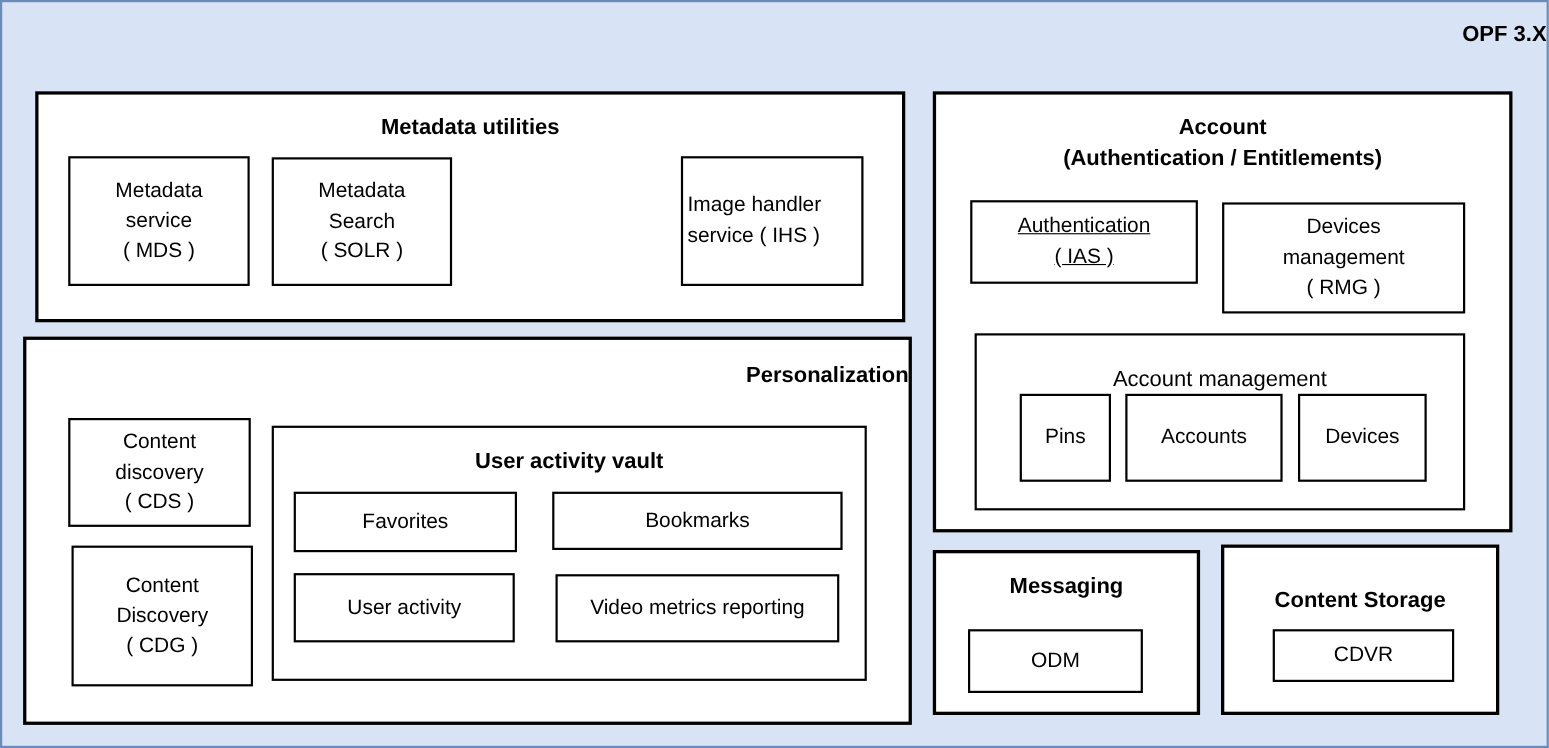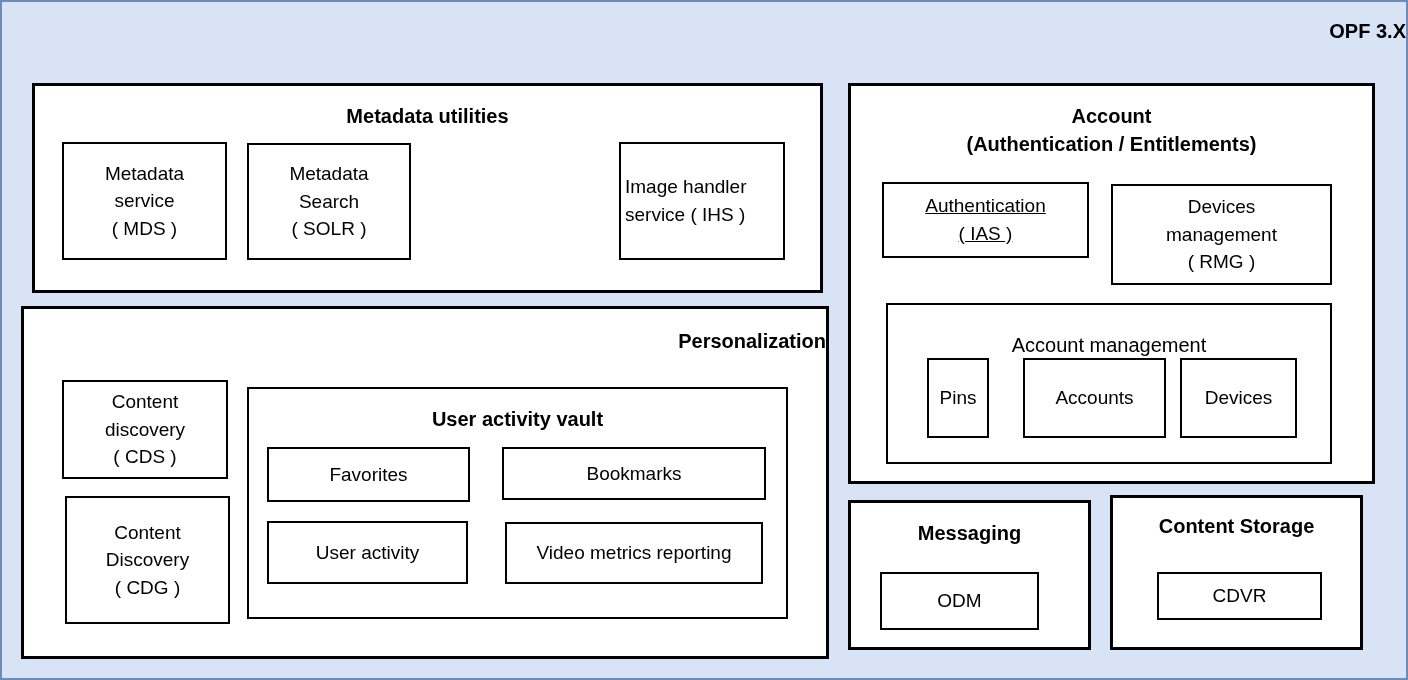--- a/index.html
+++ b/index.html
@@ -108,29 +108,29 @@
     <h2 class="panel-title">Account
 (Authentication / Entitlements)</h2>
     <div class="leaf" style="left:31px; top:96px; width:207px; height:76px;text-decoration:underline;">Authentication
 ( IAS )</div>
     <div class="leaf" style="left:260px; top:98px; width:221px; height:101px;">Devices
 management
 ( RMG )</div>
 
     <div class="subpanel" style="left:35px; top:217px; width:446px; height:161px;">
       <h2 class="panel-title regular">Account management</h2>
-      <div class="leaf" style="left:39px; top:53px; width:62px; height:80px;">Pins</div>
+      <div class="leaf" style="left:39px; top:53px; width:83px; height:80px;">Pins</div>
       <div class="leaf" style="left:135px; top:53px; width:143px; height:80px;">Accounts</div>
       <div class="leaf" style="left:292px; top:53px; width:117px; height:80px;">Devices</div>
     </div>
   </section>
 
   <section class="panel" style="left:846px; top:498px; width:243px; height:150px;">
     <h2 class="panel-title">Messaging</h2>
     <div class="leaf" style="left:29px; top:69px; width:159px; height:58px;">ODM</div>
   </section>
 
   <section class="panel" style="left:1108px; top:493px; width:253px; height:155px;">
-    <h2 class="panel-title" style="padding-top:14px;">Content Storage</h2>
+    <h2 class="panel-title" style="padding-top:34px;">Content Storage</h2>
     <div class="leaf" style="left:44px; top:74px; width:165px; height:48px;">CDVR</div>
   </section>
 
 </div>
 
 </body></html>

